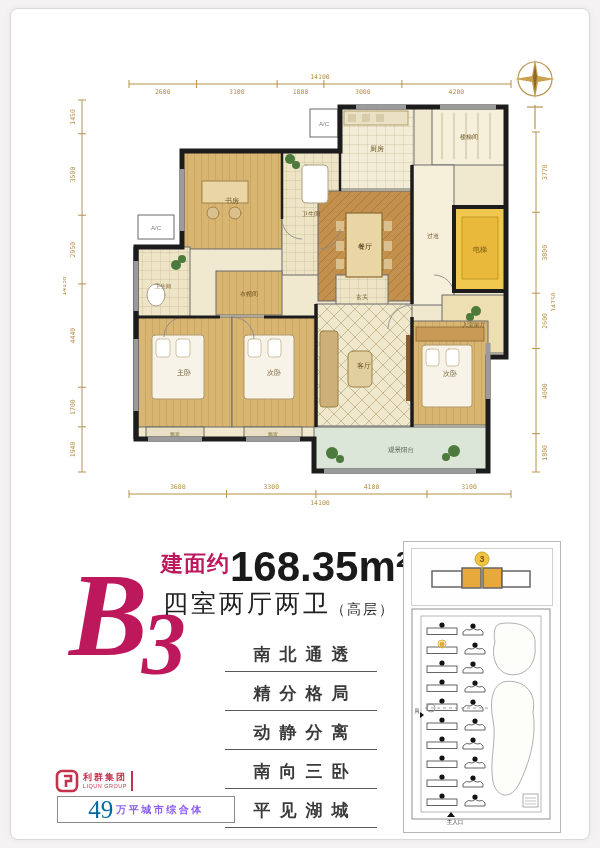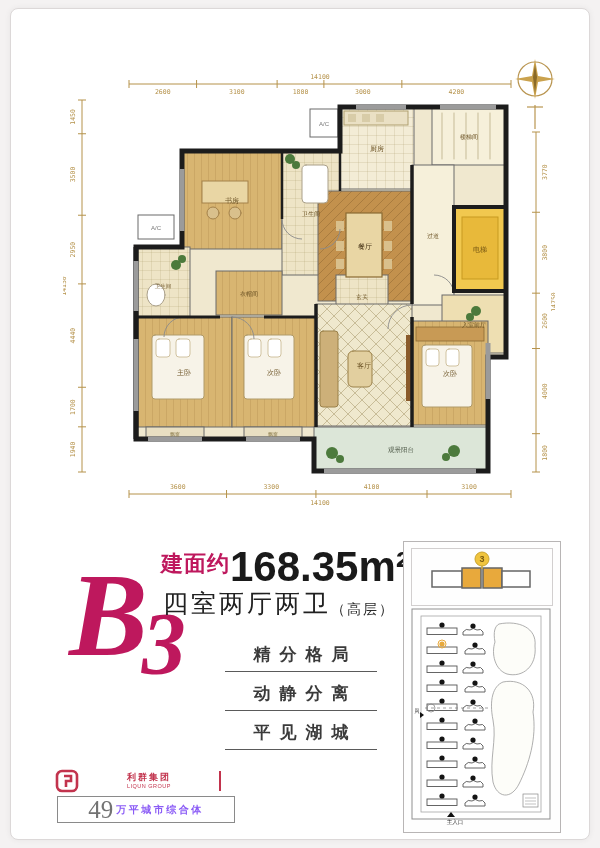--- a/index.html
+++ b/index.html
@@ -14,27 +14,27 @@
   .b3 .nchar{font-size:88px;position:relative;top:18px;left:-6px;}
   .area-line{left:150px;top:534px;white-space:nowrap;}
   .area-prefix{font-size:22px;font-weight:bold;color:#be185d;letter-spacing:1px;vertical-align:10px;}
   .area-value{font-size:42px;font-weight:bold;color:#1a1a1a;letter-spacing:0px;font-family:"Liberation Sans",sans-serif;}
   .layout-line{left:152px;top:578px;white-space:nowrap;}
   .layout-main{font-size:25px;font-weight:normal;color:#202020;letter-spacing:3px;vertical-align:2px;}
   .layout-note{font-size:14px;font-weight:normal;color:#2a2a2a;letter-spacing:2px;}
   .sp-list{left:214px;top:628px;width:152px;}
   .sp-item{border-bottom:1.6px solid #5a5a5a;font-size:17px;font-weight:bold;color:#3a3a3a;letter-spacing:9px;text-indent:9px;text-align:center;padding:6px 0 5px 0;margin-bottom:4px;white-space:nowrap;}
   
-  .brand-row{left:44px;top:760px;display:flex;align-items:center;gap:44px;}
+  .brand-row{left:44px;top:760px;display:flex;align-items:center;}
   .brand-cn{font-size:9px;font-weight:bold;letter-spacing:2px;line-height:1.1;}
   .brand-en{font-size:5.5px;letter-spacing:.5px;line-height:1.1;}
   .brand-div{width:1.5px;height:20px;margin:0 5px 0 4px;}
   .brand-project{font-size:21px;font-weight:bold;letter-spacing:1px;font-family:"Liberation Serif","DejaVu Serif",serif;}
   .tagline-box{left:46px;top:787px;width:176px;height:25px;border:1.5px solid #8a8a8a;display:flex;align-items:center;justify-content:center;background:#fff;}
-  .tag-num{font-size:25px;color:#737373;font-family:"Liberation Serif",serif;line-height:1;margin-right:3px;}
+  .tag-num{font-size:25px;color:#0369a1;font-family:"Liberation Serif",serif;line-height:1;margin-right:3px;}
   .tag-text{font-size:10px;color:#8b5cf6;letter-spacing:2.5px;white-space:nowrap;font-weight:bold;}
   
   .site-panel{left:392px;top:532px;width:156px;height:290px;border:1px solid #b8b5b5;background:#fefefe;}
   .key-plan{position:absolute;left:7px;top:6px;width:140px;height:56px;border:1px solid #d2cfcf;}
   .site-plan{position:absolute;left:7px;top:66px;width:140px;height:218px;}
 </style>
 </head>
 <body>
 
 <div class="card">
@@ -300,22 +300,24 @@
   </div>
 
   <div class="abs area-line">
     <span class="area-prefix">建面约</span><span class="area-value">168.35m²</span>
   </div>
   <div class="abs layout-line">
     <span class="layout-main">四室两厅两卫</span><span class="layout-note">（高层）</span>
   </div>
 
   <div class="abs sp-list" id="sp-list">
+      <div class="sp-item">南北通透</div>
       <div class="sp-item">精分格局</div>
       <div class="sp-item">动静分离</div>
+      <div class="sp-item">南向三卧</div>
       <div class="sp-item">平见湖城</div>
     </div>
 
   <div class="abs brand-row">
     <svg width="24" height="24" viewBox="0 0 24 24" style="margin-right:4px;">
       <rect x="2" y="2" width="20" height="20" rx="5" fill="none" stroke="#c2334d" stroke-width="2.6"></rect>
       <path d="M9,7 h7 v5 h-5 v6" fill="none" stroke="#c2334d" stroke-width="2.6"></path>
     </svg>
     <div style="color:#c2334d;">
       <div class="brand-cn">利群集团</div>

